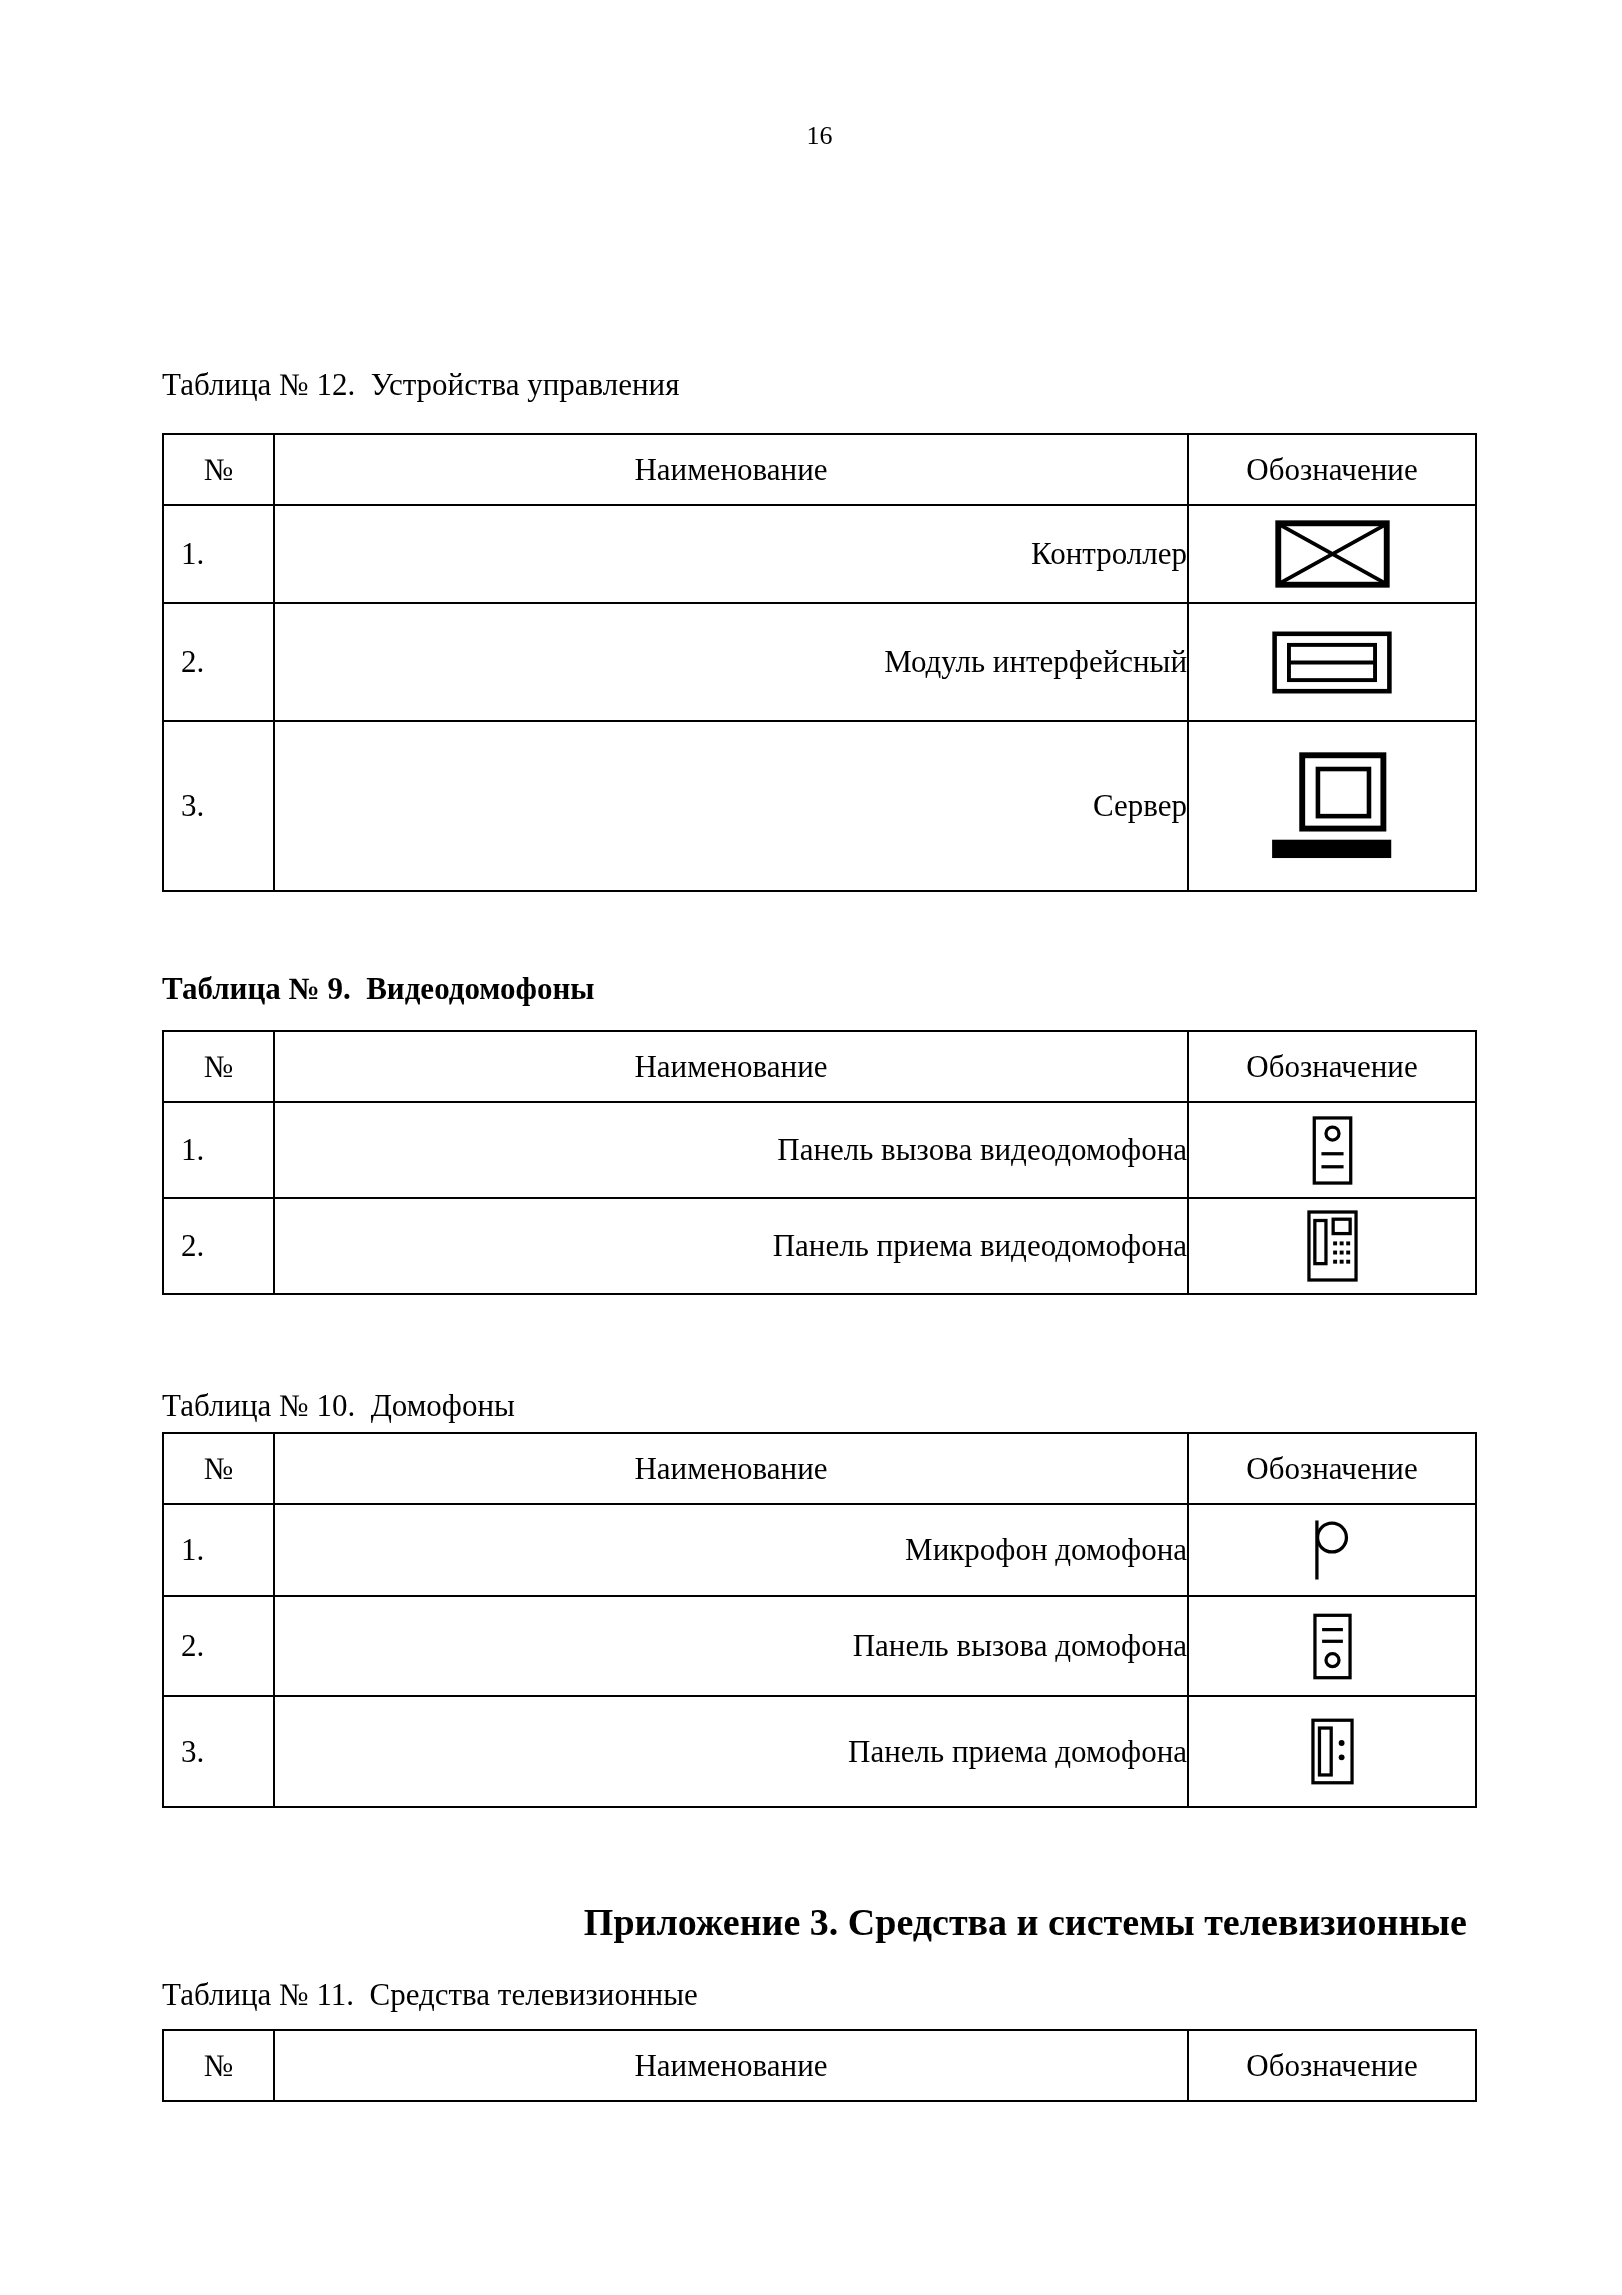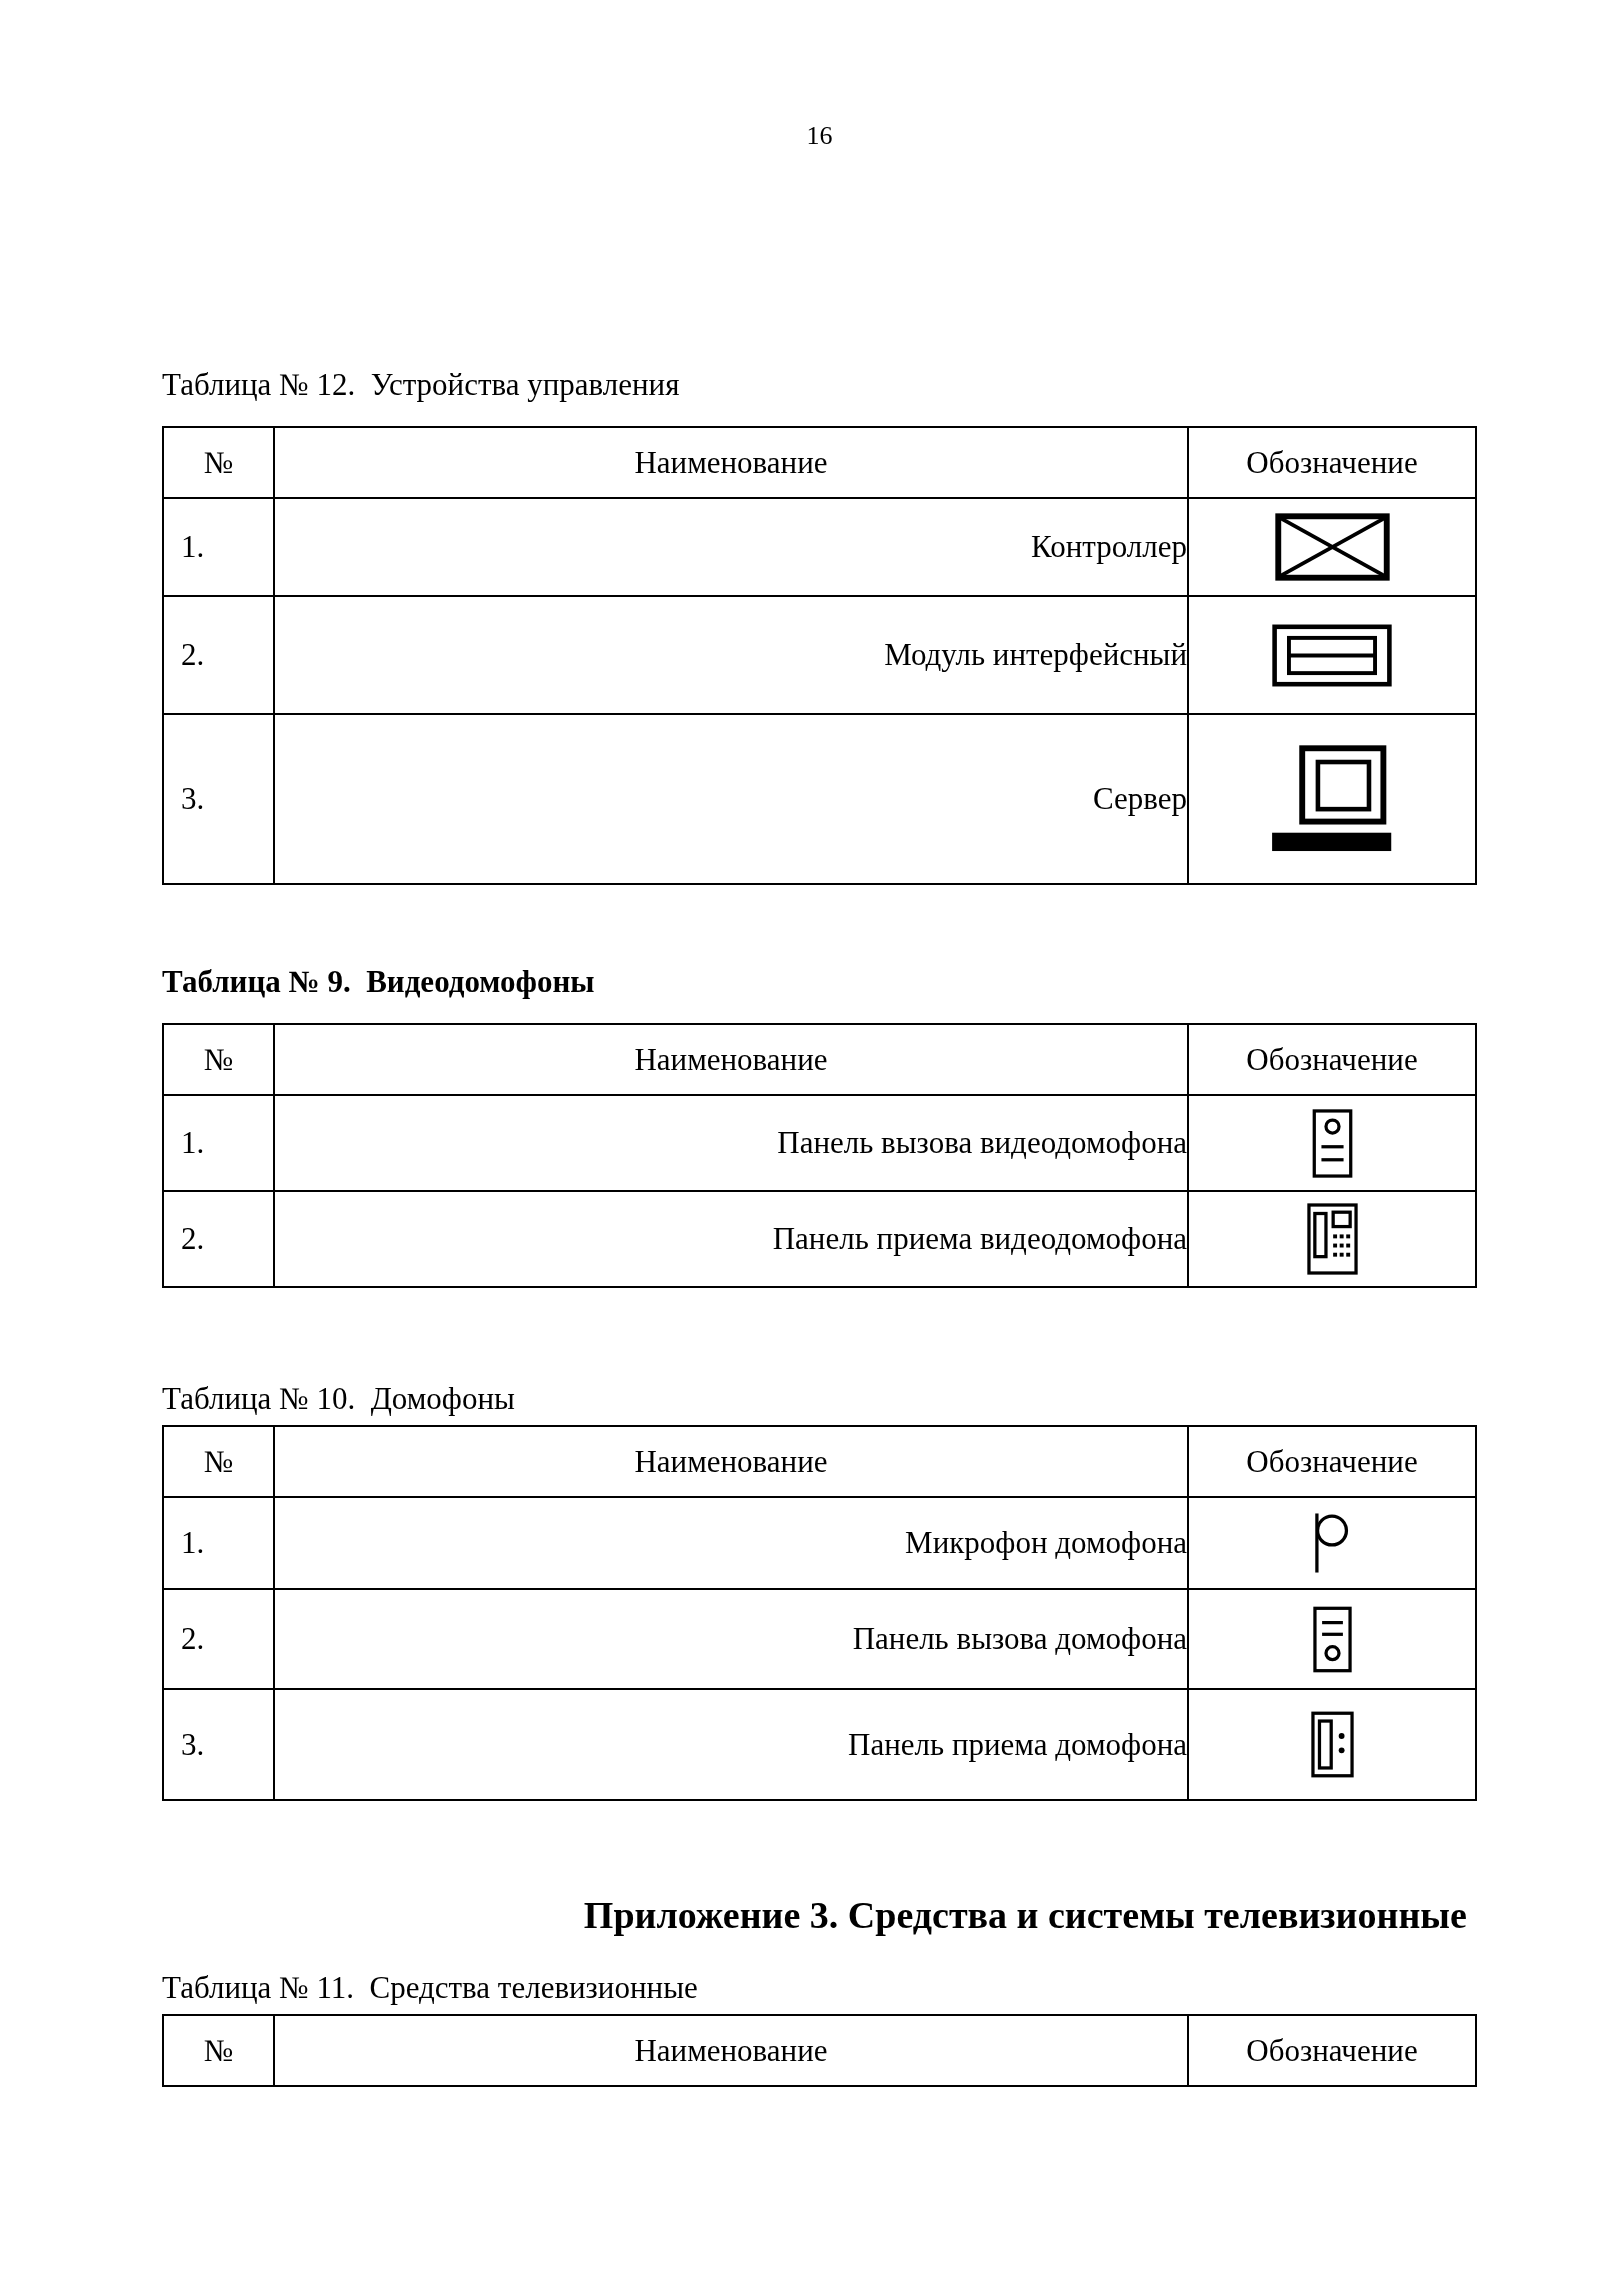--- a/index.html
+++ b/index.html
@@ -20,24 +20,24 @@
   }
   .page-number { font-size: 26px; }
   .content {
     padding-left: 162px;
     padding-right: 147px;
   }
   .table-title {
     font-size: 31px;
     white-space: pre-wrap;
   }
-  .title-t12 { margin-top: 216px; margin-bottom: 23px; }
+  .title-t12 { margin-top: 216px; margin-bottom: 30px; }
   .title-t9  { margin-top: 79px; margin-bottom: 23px; font-weight: bold; }
   .title-t10 { margin-top: 93px; margin-bottom: 8px; }
-  .title-t11 { margin-top: 33px;  margin-bottom: 8px; }
+  .title-t11 { margin-top: 33px;  margin-bottom: 16px; }
   .appendix-heading {
     margin-top: 92px;
     font-size: 38px;
     font-weight: bold;
     text-align: right;
     padding-right: 9.2px;
     white-space: pre-wrap;
   }
   table.doc-table {
     border-collapse: collapse;

